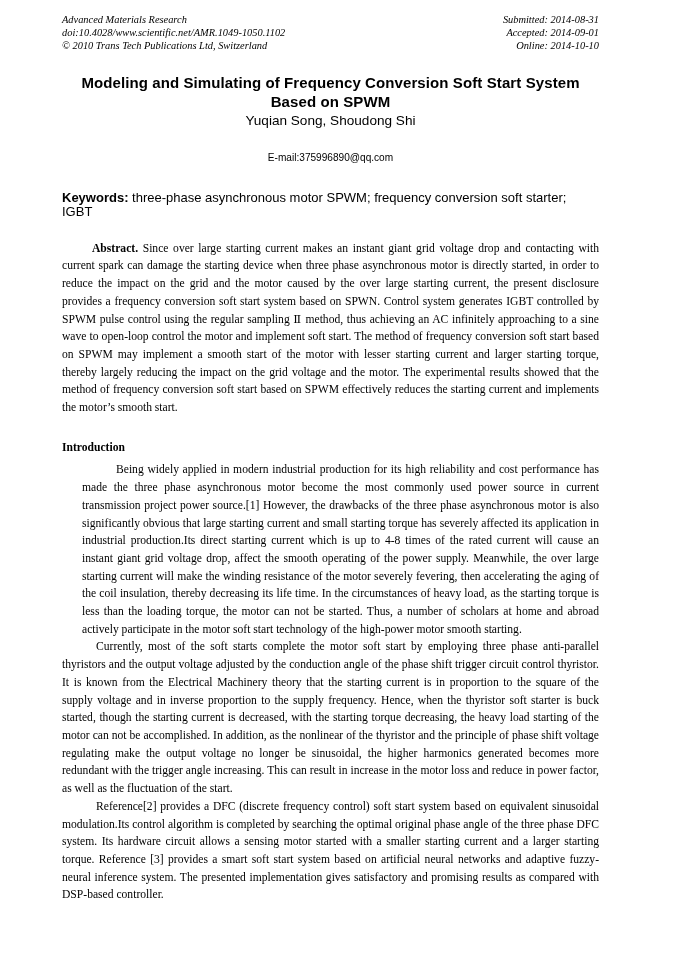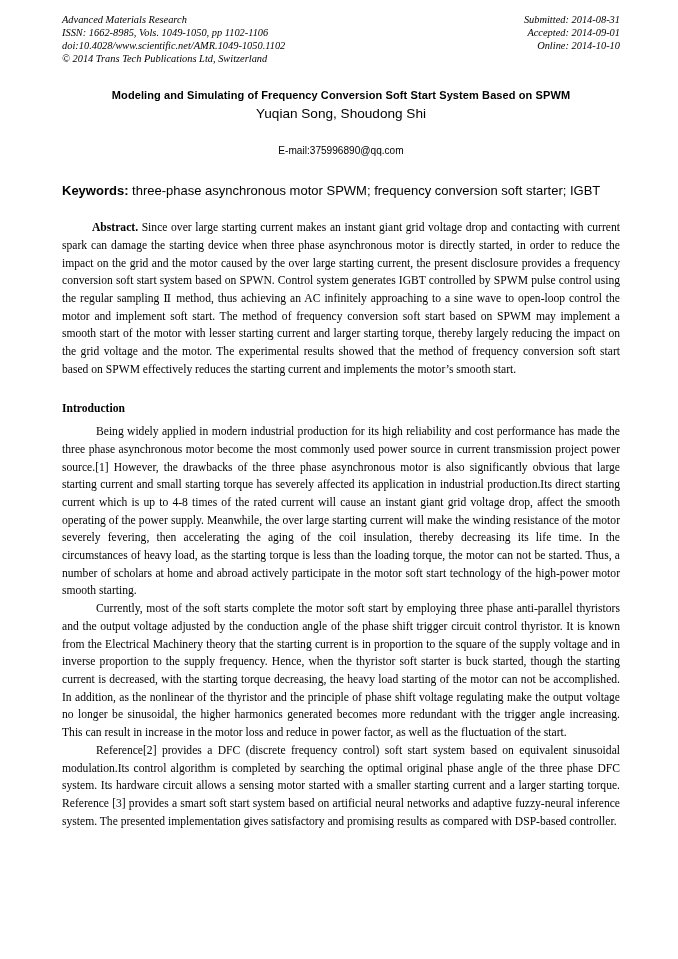--- a/index.html
+++ b/index.html
@@ -12,21 +12,21 @@
     height: 959px;
     font-family: "Liberation Serif", "DejaVu Serif", serif;
     color: #000000;
     -webkit-font-smoothing: antialiased;
   }
   .page {
     position: relative;
     width: 678px;
     height: 959px;
     box-sizing: border-box;
-    padding: 14px 58px 0 62px;
+    padding: 14px 79px 0 62px;
     background: #ffffff;
   }
 
   
   .journal-header {
     display: flex;
     justify-content: space-between;
     align-items: flex-start;
     font-family: "Liberation Serif", "DejaVu Serif", serif;
     font-style: italic;
@@ -37,21 +37,21 @@
   .journal-header .left-block { text-align: left; }
   .journal-header .right-block { text-align: right; white-space: nowrap; }
   .journal-header div { white-space: nowrap; }
 
   
   .title {
     margin-top: 20px;
     text-align: center;
     font-family: "Liberation Sans", "DejaVu Sans", sans-serif;
     font-weight: bold;
-    font-size: 11px;
+    font-size: 15px;
     line-height: 19.5px;
     letter-spacing: 0.1px;
     padding: 0 12px;
   }
   .authors {
     margin-top: 0;
     text-align: center;
     font-family: "Liberation Sans", "DejaVu Sans", sans-serif;
     font-size: 13.6px;
     line-height: 17px;
@@ -105,33 +105,32 @@
   
   .body-par {
     margin: 0;
     font-size: 11.6px;
     line-height: 17.7px;
     text-align: justify;
     text-justify: inter-word;
     text-indent: 34px;
     hyphens: none;
   }
-  .body-par.first { margin-top: 5px; }
+  .body-par.first { margin-top: 5px; margin-left: 20px; }
 </style>
 </head>
 <body>
 
 <div class="page">
 
   <div class="journal-header">
     <div class="left-block">
       <div>Advanced Materials Research</div>
-      <div>ISSN: 1662-8985, Vols. 1049-1050, pp 1102-1106</div>
       <div>doi:10.4028/www.scientific.net/AMR.1049-1050.1102</div>
-      <div>© 2014 Trans Tech Publications Ltd, Switzerland</div>
+      <div>© 2010 Trans Tech Publications Ltd, Switzerland</div>
     </div>
     <div class="right-block">
       <div>Submitted: 2014-08-31</div>
       <div>Accepted: 2014-09-01</div>
       <div>Online: 2014-10-10</div>
     </div>
   </div>
 
   <div class="title">Modeling and Simulating of Frequency Conversion Soft Start System Based on SPWM</div>
   <div class="authors">Yuqian Song, Shoudong Shi</div>

